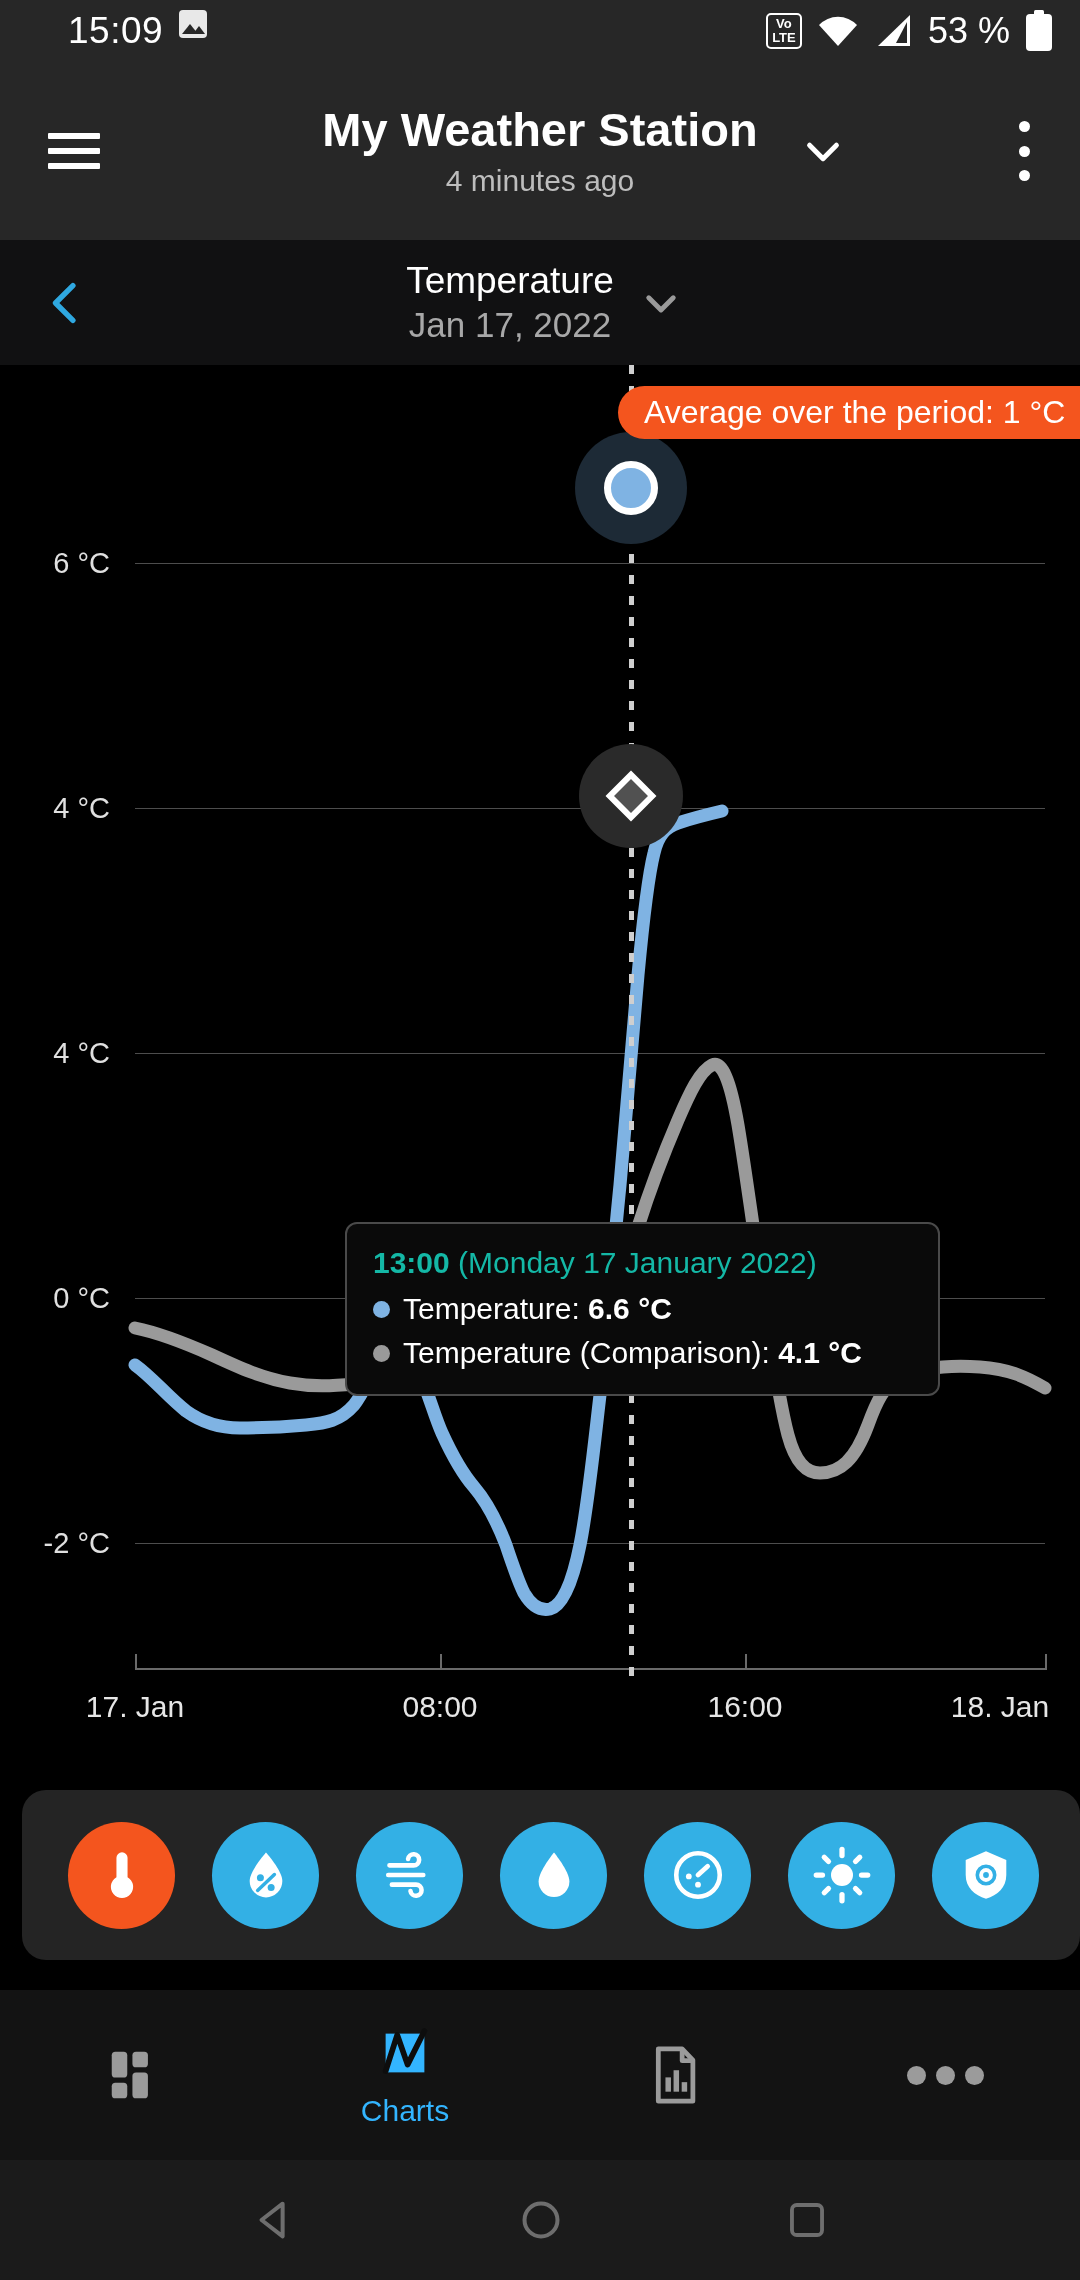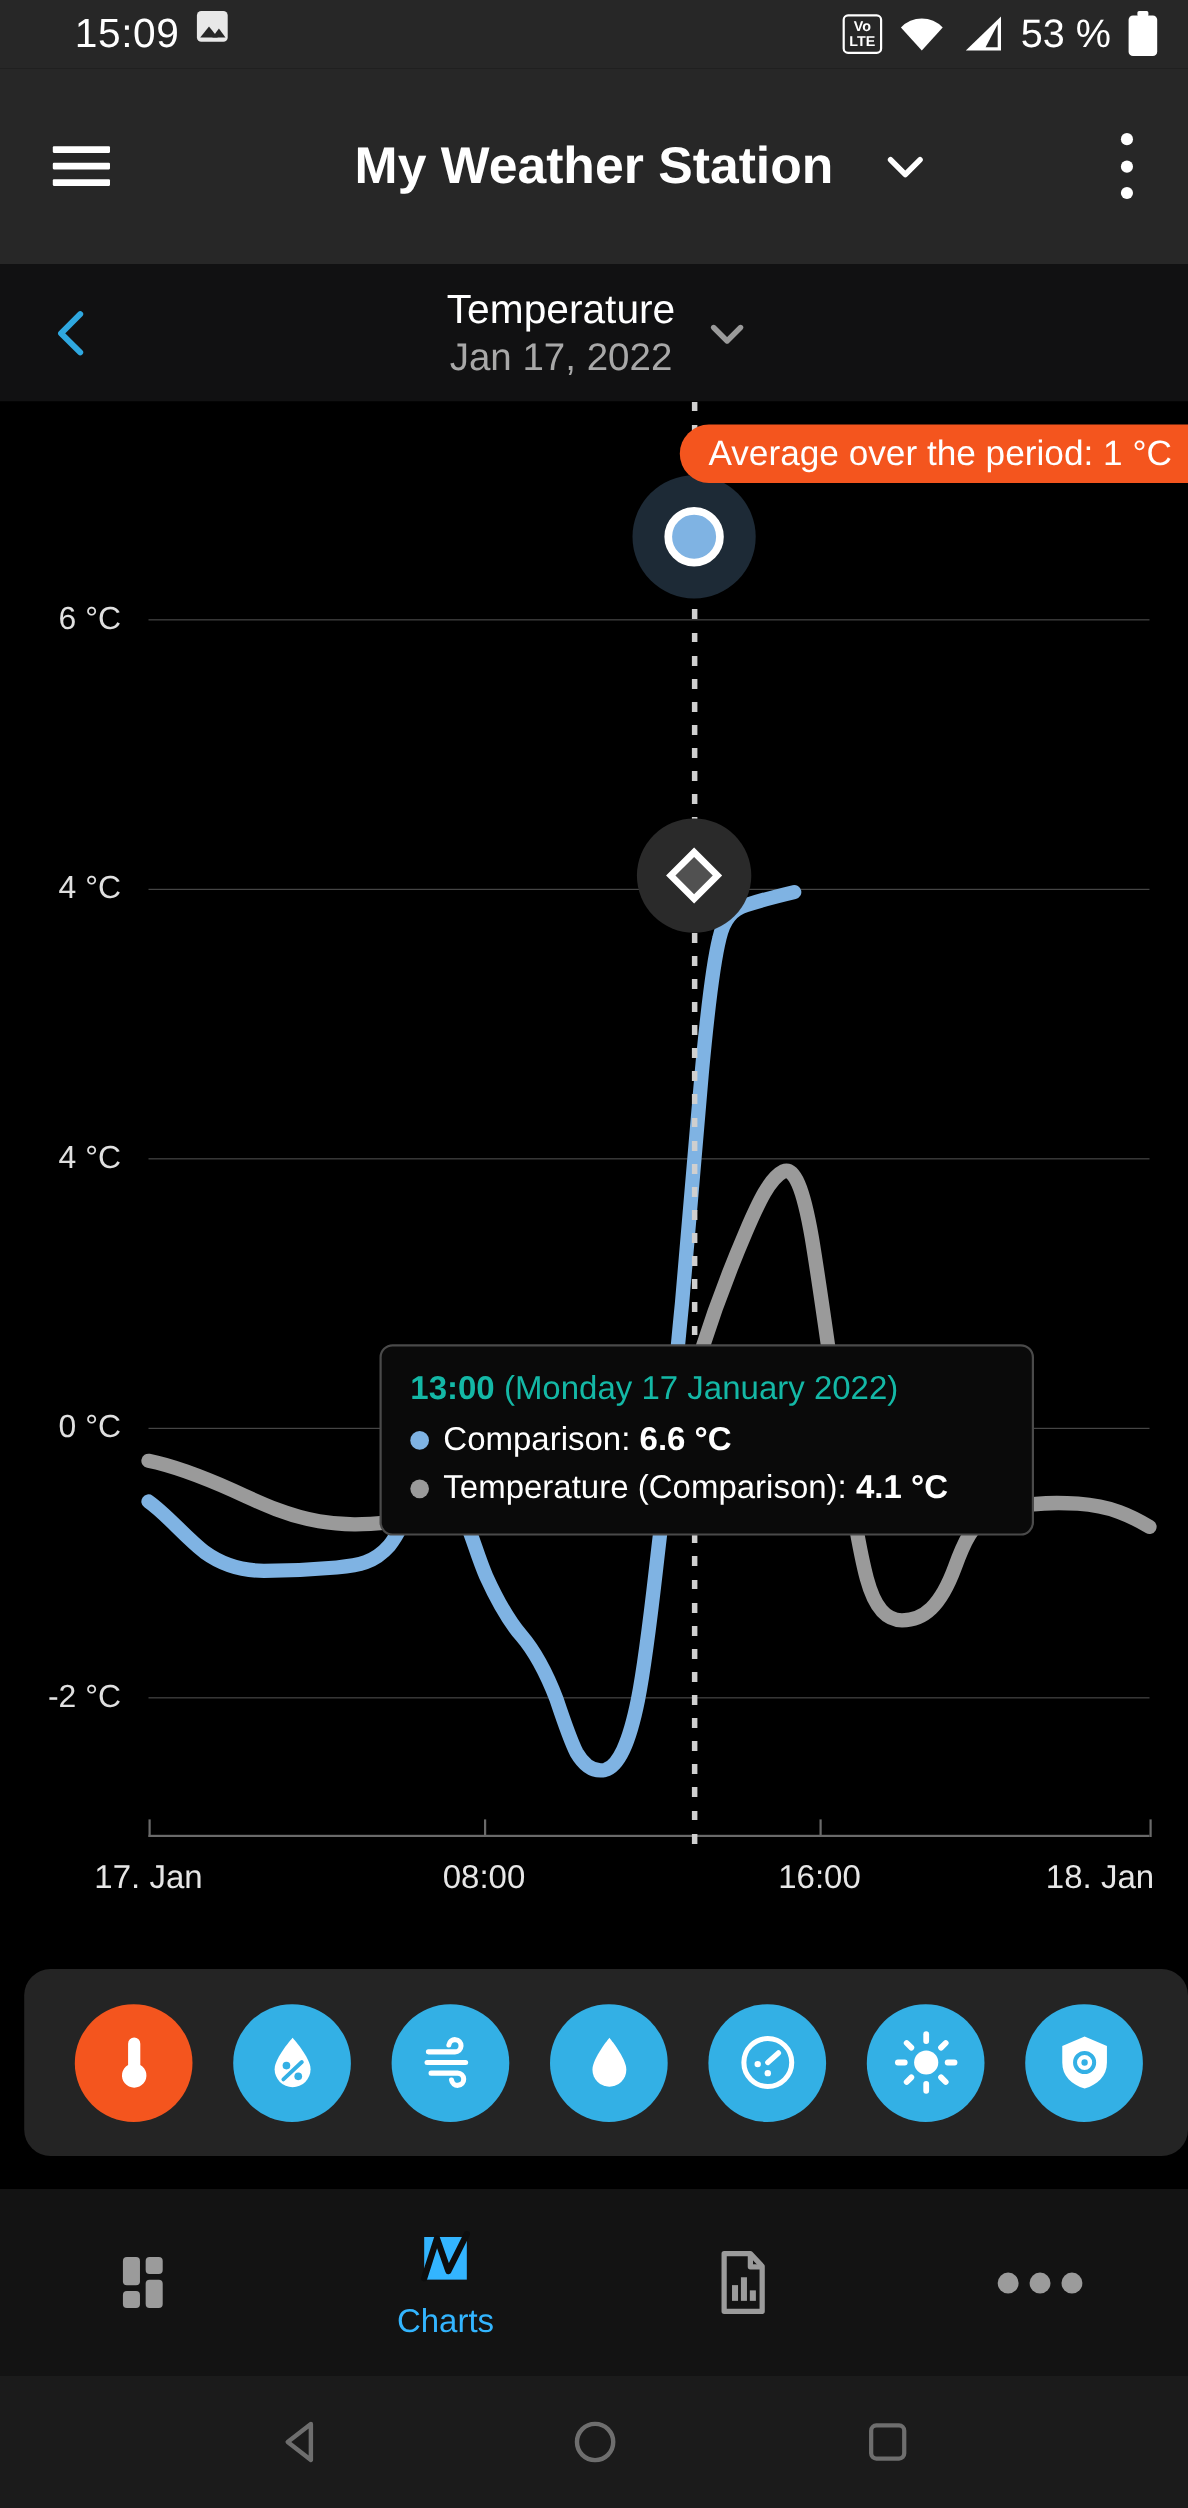--- a/index.html
+++ b/index.html
@@ -203,20 +203,21 @@
   </div>
 
   <div class="appbar">
     <div class="hamburger">
       <i></i>
       <i></i>
       <i></i>
     </div>
     <div class="app-titlewrap">
       <div class="app-title">My Weather Station</div>
+      <div class="app-sub">4 minutes ago</div>
     </div>
     <svg class="appbar-caret" viewBox="0 0 24 24">
       <path d="M5 9 L12 16 L19 9" fill="none" stroke="#fff" stroke-width="2.6" stroke-linecap="round" stroke-linejoin="round"></path>
     </svg>
     <div class="kebab">
       <i></i>
       <i></i>
       <i></i>
     </div>
   </div>
@@ -314,21 +315,21 @@
 
   <div class="avg-pill">Average over the period: 1 °C</div>
 
   <div class="tooltip">
     <div class="tt-title">
       <b>13:00</b>
       <span>(Monday 17 January 2022)</span>
     </div>
     <div class="tt-row">
       <span class="tt-bullet" style="background:#7fb3e3"></span>
-      <span>Comparison:</span>
+      <span>Temperature:</span>
       <span>&nbsp;</span>
       <b>6.6 °C</b>
     </div>
     <div class="tt-row">
       <span class="tt-bullet" style="background:#9a9a9a"></span>
       <span>Temperature (Comparison):</span>
       <span>&nbsp;</span>
       <b>4.1 °C</b>
     </div>
   </div>

